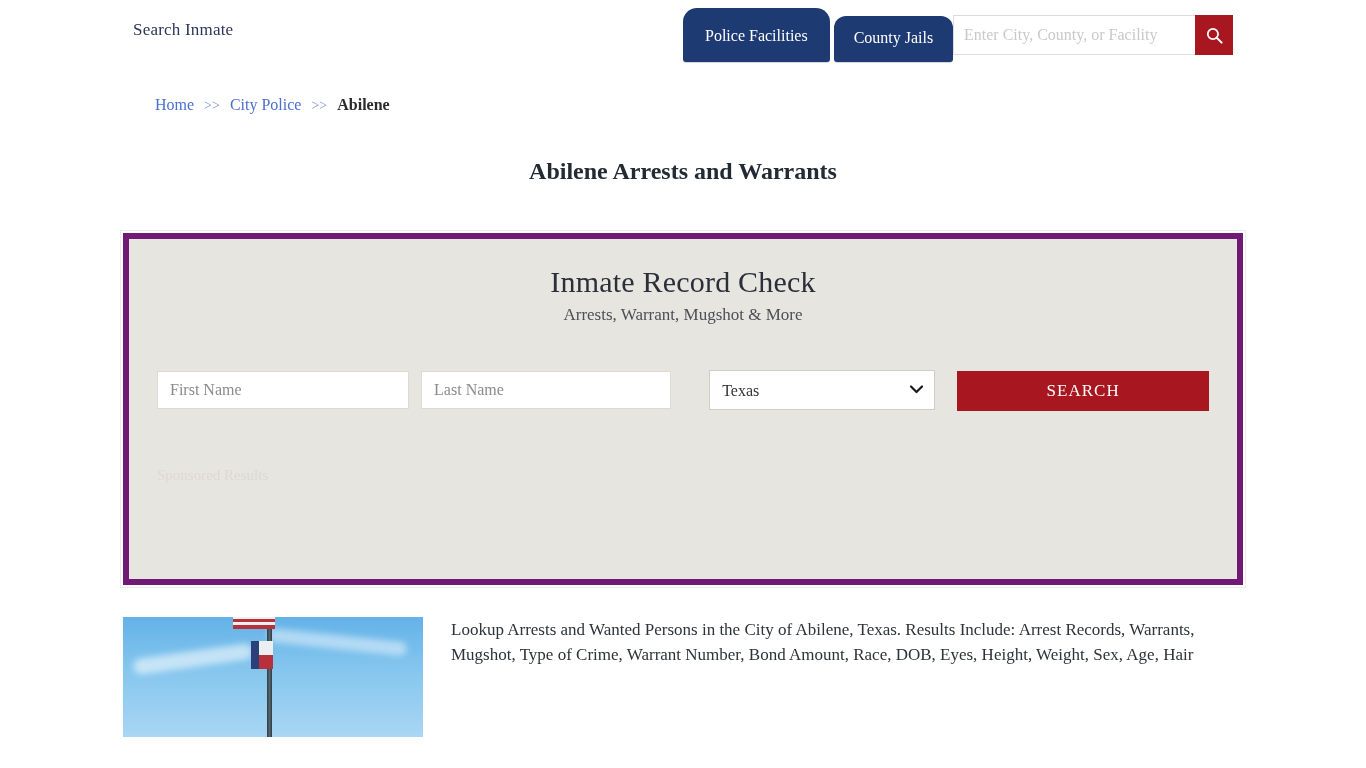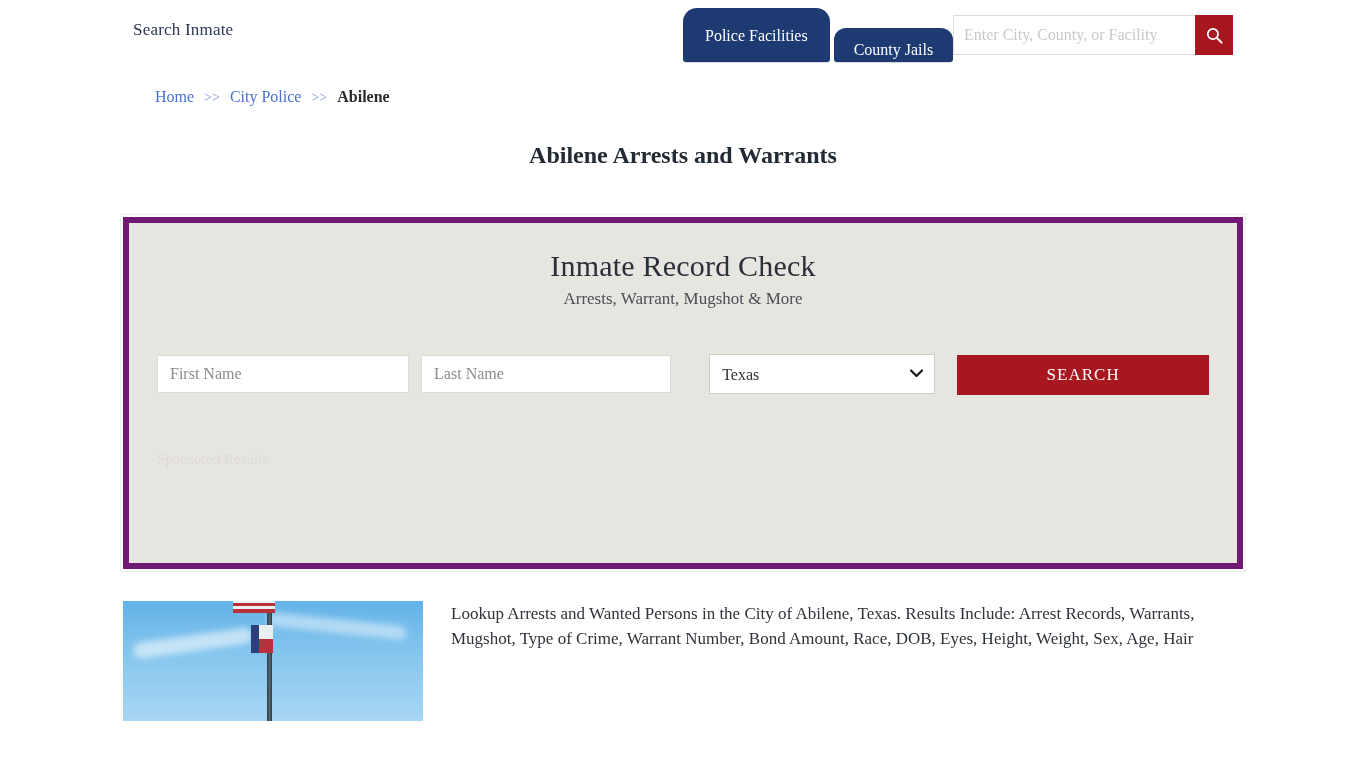--- a/index.html
+++ b/index.html
@@ -110,21 +110,21 @@
     position:relative; width:1120px; margin:0 auto; height:62px;
   }
   .nav-brand {
     position:absolute; left:10px; top:20px;
     font-size:17px; color:#2c3757; letter-spacing:.2px;
   }
   .tabs { position:absolute; left:560px; top:8px; display:flex; align-items:flex-end; }
   .tab {
     background:#1e3a73; color:#ffffff;
     font-size:16px; line-height:1;
-    padding:14px 20px 4px;
+    padding:14px 20px 16px;
     border-radius:12px 12px 3px 3px;
     cursor:pointer; white-space:nowrap;
     box-shadow: 0 1px 0 rgba(0,0,0,.15);
   }
   .tab.tall { padding:20px 22px 18px; border-radius:14px 14px 3px 3px; }
   .tab + .tab { margin-left:4px; }
   .nav-search {
     position:absolute; right:10px; top:15px;
     display:flex; align-items:stretch; height:40px; width:280px;
   }
@@ -137,21 +137,21 @@
   }
   .nav-search input::placeholder { color:#c9c9c9; }
   .nav-search .searchbtn {
     width:38px; height:40px; background:#a8161f;
     display:flex; align-items:center; justify-content:center;
     border:none; cursor:pointer;
   }
 
   
   .breadcrumb {
-    width:1120px; margin:4px auto; padding:22px 0 0 32px;
+    width:1120px; margin:12px auto; padding:22px 0 0 32px;
     font-size:16px; color:#444;
   }
   .breadcrumb a { color:#4a6fd0; text-decoration:none; cursor:pointer; }
   .breadcrumb .sep { color:#7b8fd4; margin:0 6px; font-size:14px; }
   .breadcrumb .current { color:#2b2b2b; font-weight:700; }
 
   
   .page-title {
     width:1120px; margin:0 auto; text-align:center;
     font-size:24px; font-weight:700; color:#222a33;

